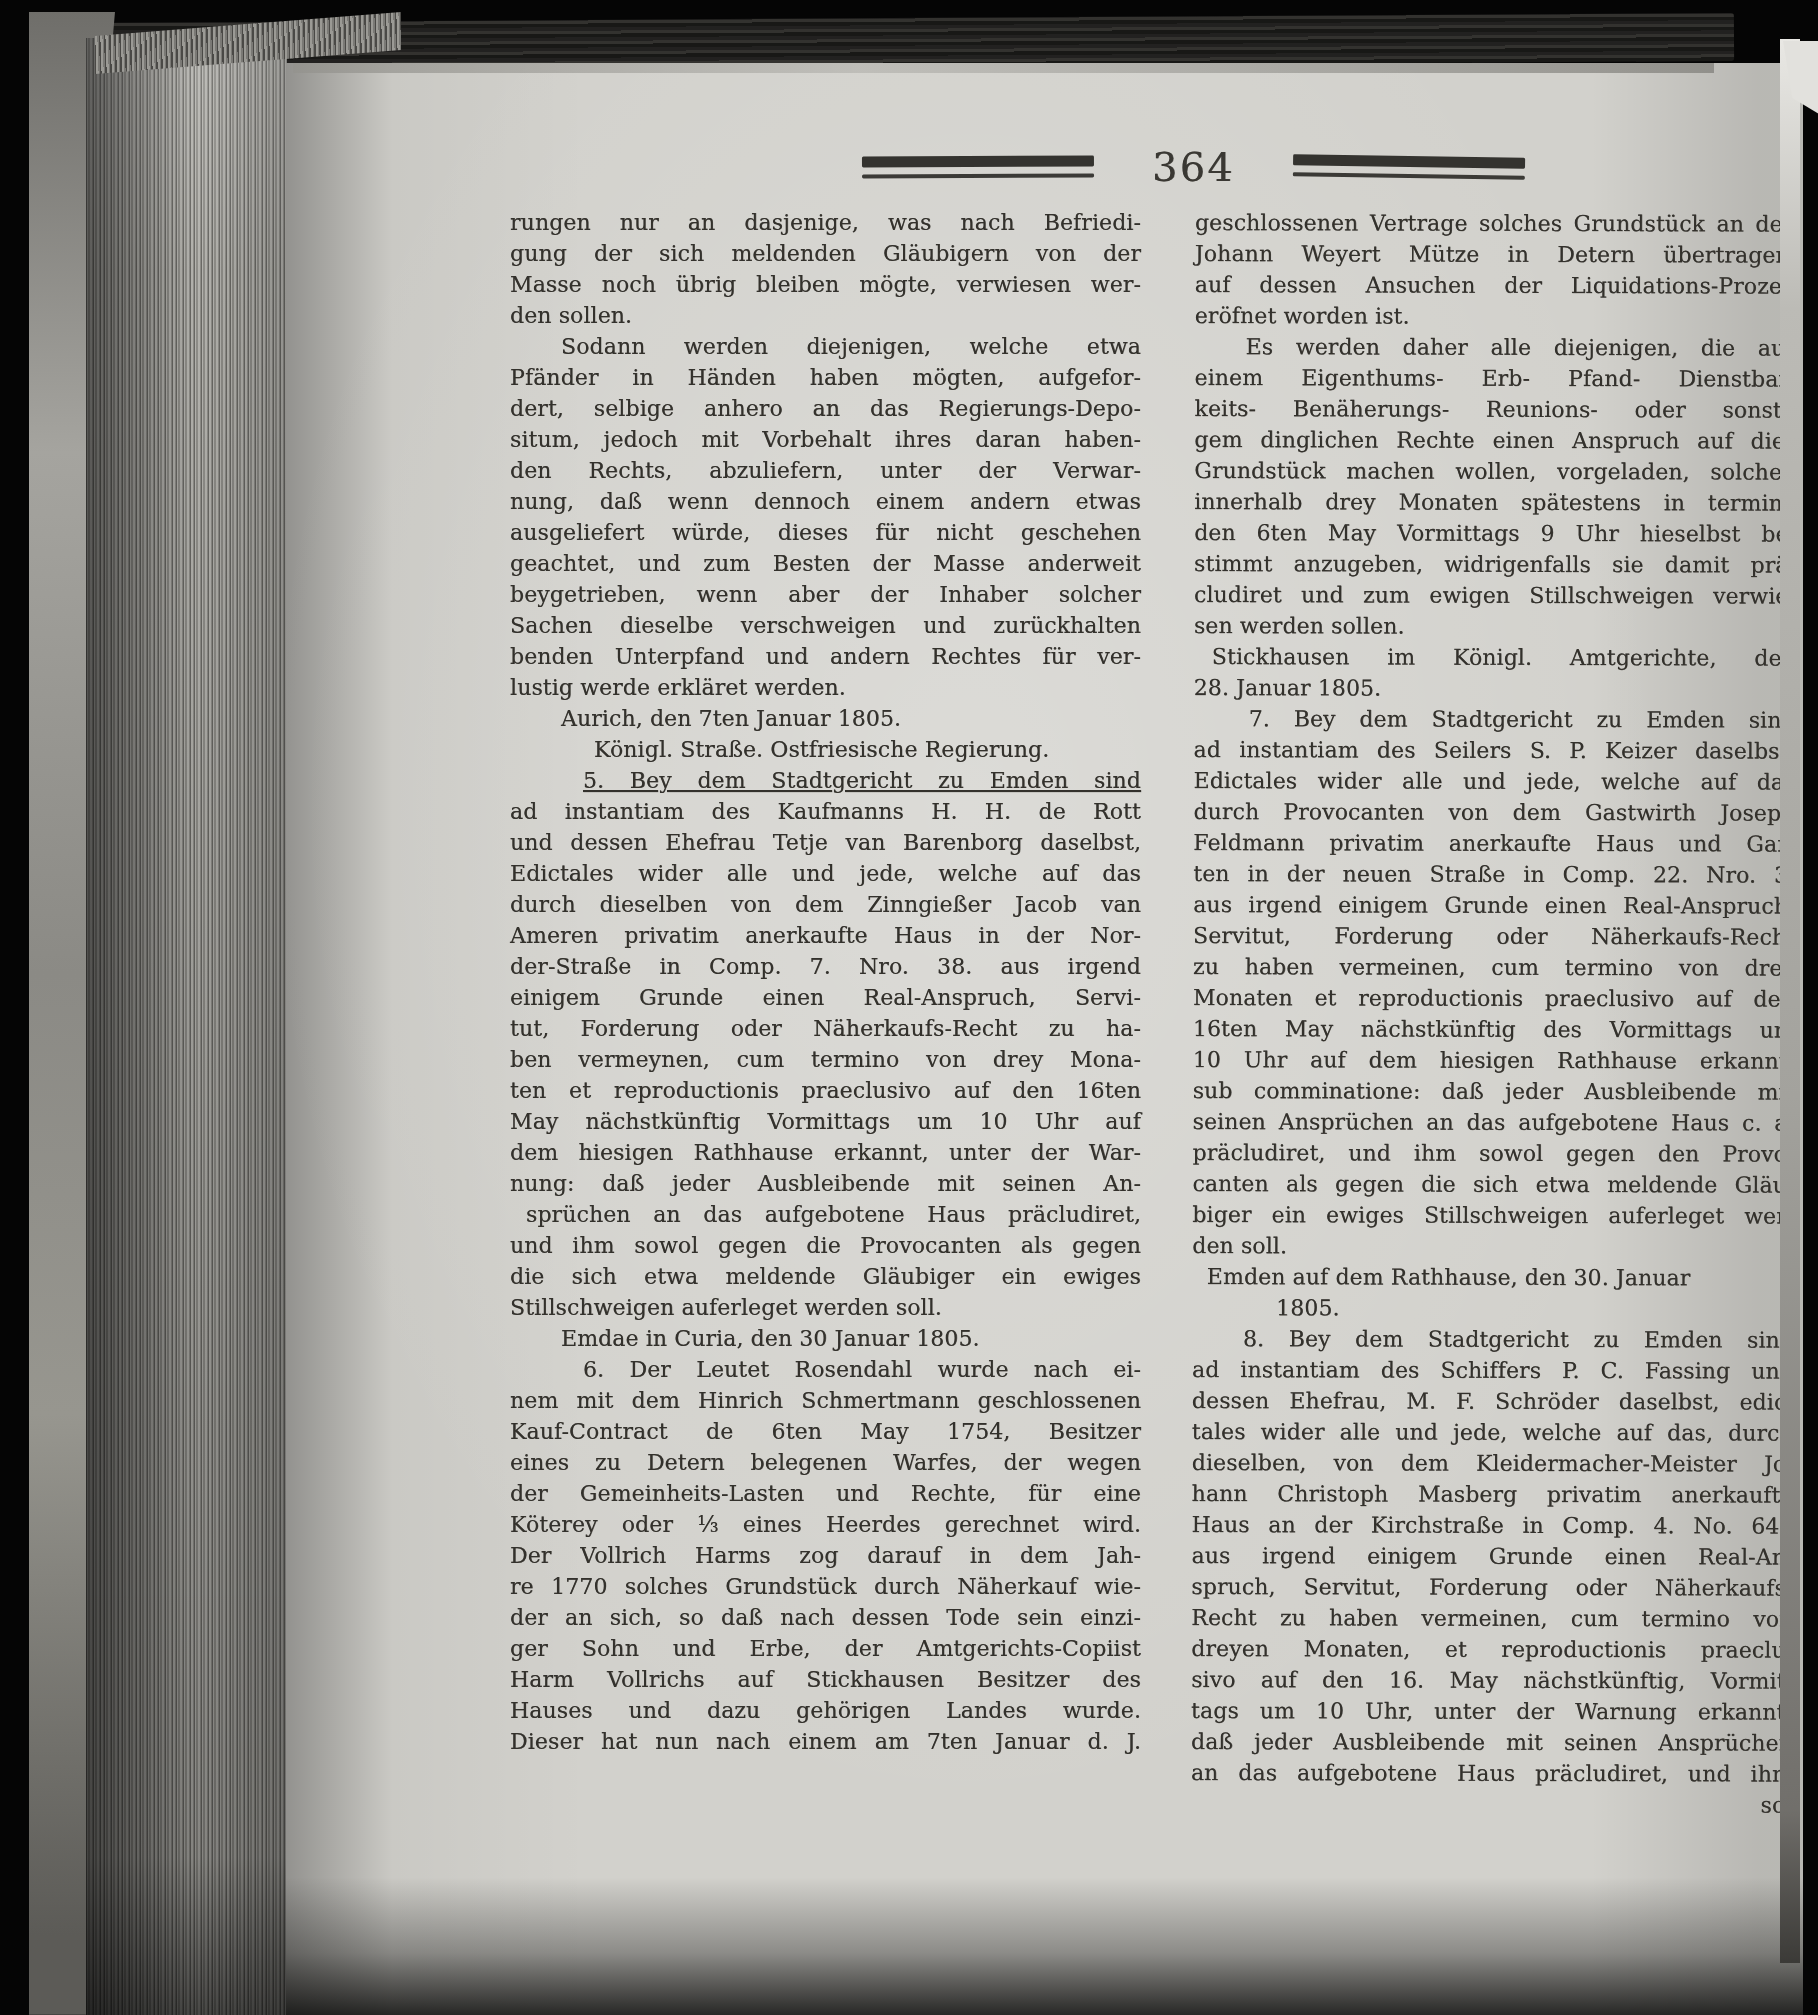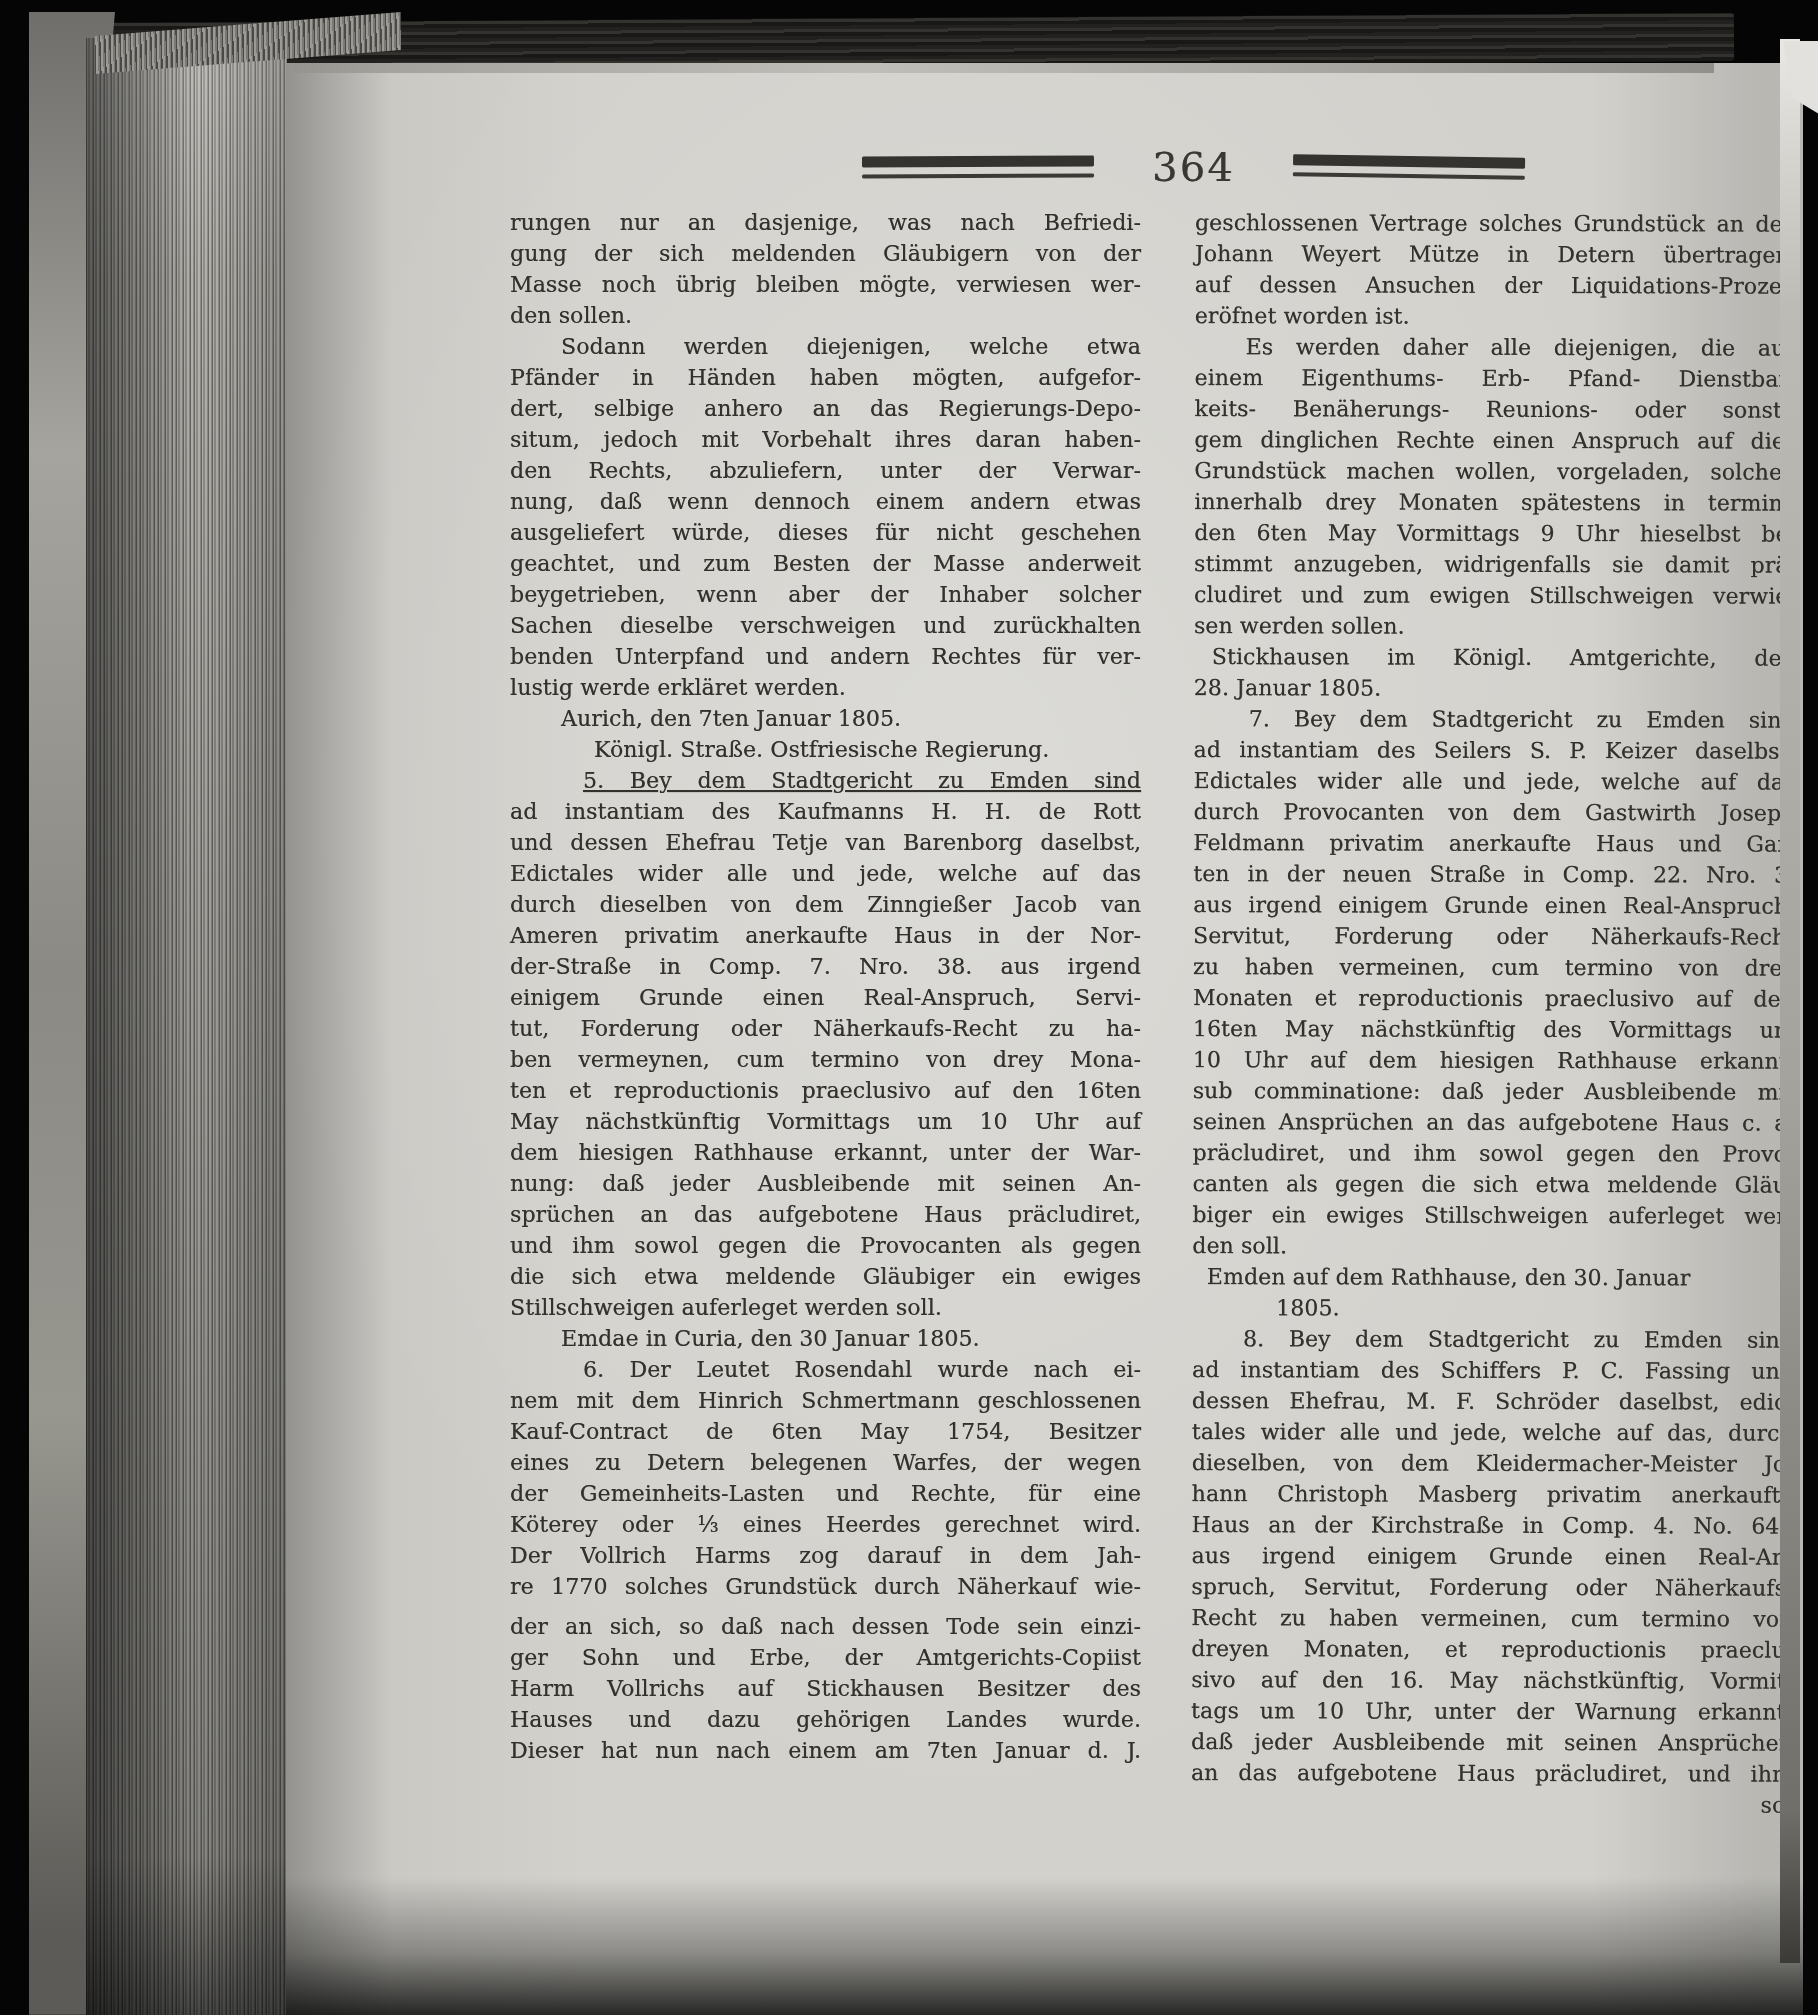--- a/index.html
+++ b/index.html
@@ -148,38 +148,38 @@
           <div class="tline" style="text-align: justify; text-align-last: justify;">durch dieselben von dem Zinngießer Jacob van</div>
           <div class="tline" style="text-align: justify; text-align-last: justify;">Ameren privatim anerkaufte Haus in der Nor-</div>
           <div class="tline" style="text-align: justify; text-align-last: justify;">der-Straße in Comp. 7. Nro. 38. aus irgend</div>
           <div class="tline" style="text-align: justify; text-align-last: justify;">einigem Grunde einen Real-Anspruch, Servi-</div>
           <div class="tline" style="text-align: justify; text-align-last: justify;">tut, Forderung oder Näherkaufs-Recht zu ha-</div>
           <div class="tline" style="text-align: justify; text-align-last: justify;">ben vermeynen, cum termino von drey Mona-</div>
           <div class="tline" style="text-align: justify; text-align-last: justify;">ten et reproductionis praeclusivo auf den 16ten</div>
           <div class="tline" style="text-align: justify; text-align-last: justify;">May nächstkünftig Vormittags um 10 Uhr auf</div>
           <div class="tline" style="text-align: justify; text-align-last: justify;">dem hiesigen Rathhause erkannt, unter der War-</div>
           <div class="tline" style="text-align: justify; text-align-last: justify;">nung: daß jeder Ausbleibende mit seinen An-</div>
-          <div class="tline" style="text-align: justify; text-align-last: justify;">sprüchen an das aufgebotene Haus präcludiret,</div>
+          <div class="tline" style="text-align: justify; text-align-last: justify; margin-left: 16px;">sprüchen an das aufgebotene Haus präcludiret,</div>
           <div class="tline" style="text-align: justify; text-align-last: justify;">und ihm sowol gegen die Provocanten als gegen</div>
           <div class="tline" style="text-align: justify; text-align-last: justify;">die sich etwa meldende Gläubiger ein ewiges</div>
           <div class="tline">Stillschweigen auferleget werden soll.</div>
         </div>
         <div>
           <div class="tline" style="text-indent: 51px;">Emdae in Curia, den 30 Januar 1805.</div>
         </div>
         <div>
           <div class="tline" style="text-indent: 73px; text-align: justify; text-align-last: justify;">6.  Der Leutet Rosendahl wurde nach ei-</div>
           <div class="tline" style="text-align: justify; text-align-last: justify;">nem mit dem Hinrich Schmertmann geschlossenen</div>
           <div class="tline" style="text-align: justify; text-align-last: justify;">Kauf-Contract de 6ten May 1754, Besitzer</div>
           <div class="tline" style="text-align: justify; text-align-last: justify;">eines zu Detern belegenen Warfes, der wegen</div>
           <div class="tline" style="text-align: justify; text-align-last: justify;">der Gemeinheits-Lasten und Rechte, für eine</div>
           <div class="tline" style="text-align: justify; text-align-last: justify;">Köterey oder ⅓ eines Heerdes gerechnet wird.</div>
           <div class="tline" style="text-align: justify; text-align-last: justify;">Der Vollrich Harms zog darauf in dem Jah-</div>
           <div class="tline" style="text-align: justify; text-align-last: justify;">re 1770 solches Grundstück durch Näherkauf wie-</div>
-          <div class="tline" style="text-align: justify; text-align-last: justify; margin-top: 9px;">der an sich, so daß nach dessen Tode sein einzi-</div>
+          <div class="tline" style="text-align: justify; text-align-last: justify;">der an sich, so daß nach dessen Tode sein einzi-</div>
           <div class="tline" style="text-align: justify; text-align-last: justify;">ger Sohn und Erbe, der Amtgerichts-Copiist</div>
           <div class="tline" style="text-align: justify; text-align-last: justify;">Harm Vollrichs auf Stickhausen Besitzer des</div>
           <div class="tline" style="text-align: justify; text-align-last: justify;">Hauses und dazu gehörigen Landes wurde.</div>
           <div class="tline" style="text-align: justify; text-align-last: justify;">Dieser hat nun nach einem am 7ten Januar d. J.</div>
         </div>
       </div>
     <div id="col-right" class="col">
         <div>
           <div class="tline" style="text-align: justify; text-align-last: justify;">geschlossenen Vertrage solches Grundstück an den</div>
           <div class="tline" style="text-align: justify; text-align-last: justify;">Johann Weyert Mütze in Detern übertragen,</div>

